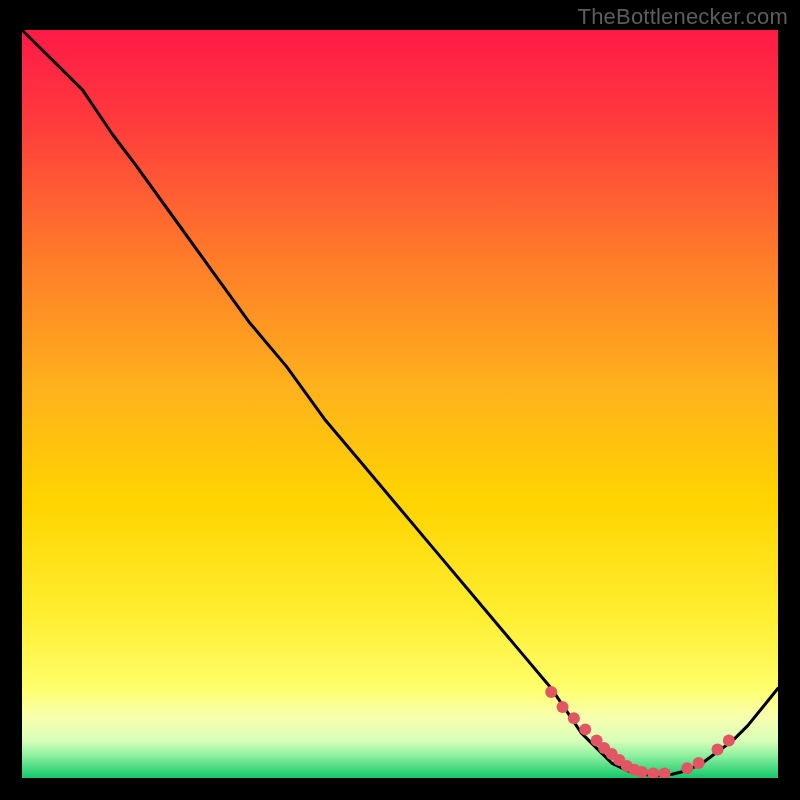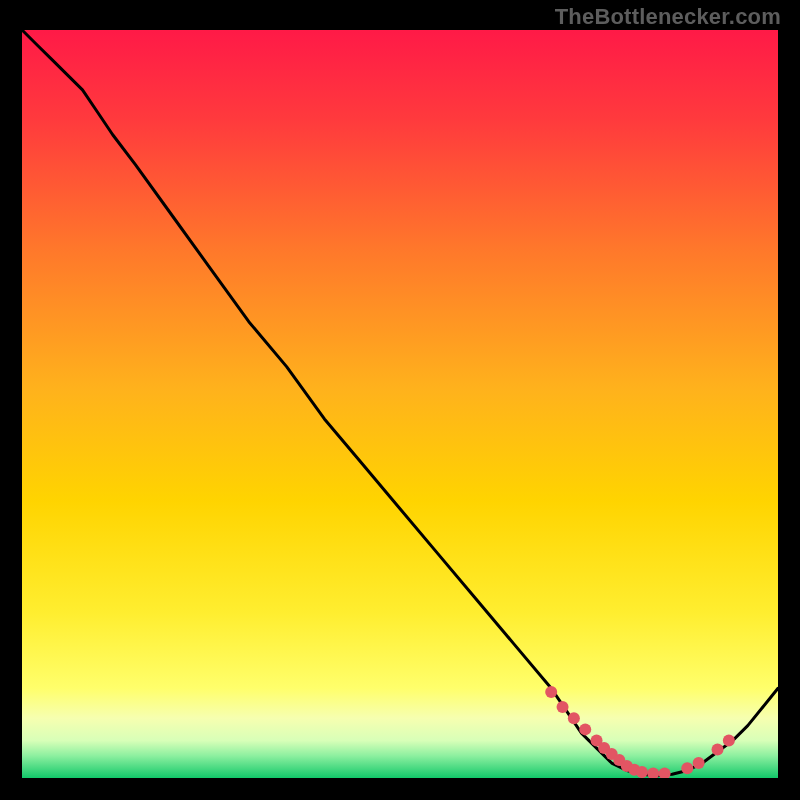--- a/index.html
+++ b/index.html
@@ -12,24 +12,24 @@
   }
   .frame {
     position: relative;
     width: 800px;
     height: 800px;
     background: #000;
   }
   .watermark {
     position: absolute;
     top: 4px;
-    right: 19px;
+    right: 12px;
     font-family: Arial, Helvetica, sans-serif;
     font-size: 22px;
-    font-weight: 700;
+    font-weight: 400;
     color: #5d5d5d;
     letter-spacing: 0.2px;
     user-select: none;
   }
   .plot {
     position: absolute;
     left: 22px;
     top: 30px;
     width: 756px;   
     height: 748px;  

